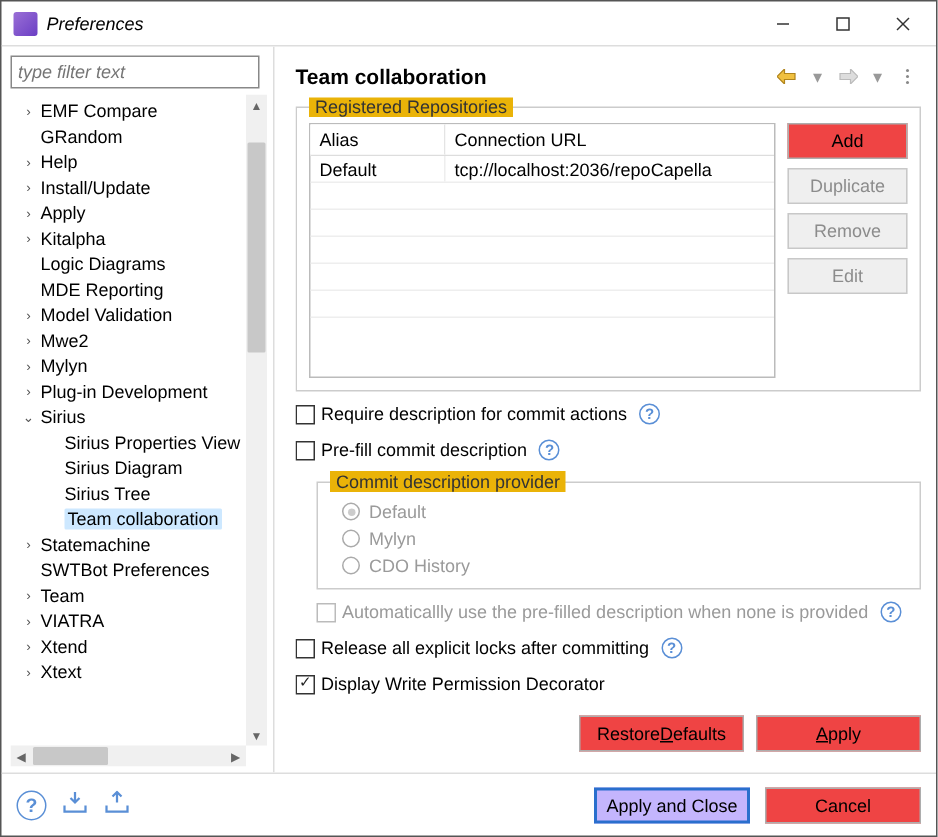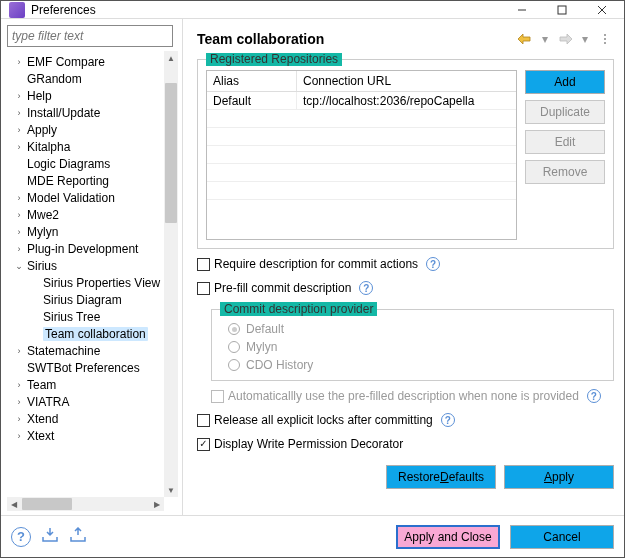--- a/index.html
+++ b/index.html
@@ -1,18 +1,18 @@
 <!DOCTYPE html>
 <html><head>
 <meta charset="utf-8">
 <style>
 * { box-sizing: border-box; font-family: "Segoe UI", Tahoma, sans-serif; font-size: 12px; }
 body { margin: 0; background: #fff; width: 625px; height: 558px; border: 1px solid #555; display: flex; flex-direction: column; overflow: hidden; }
 
-.titlebar { height: 18px; display: flex; align-items: center; padding: 0 2px 0 8px; border-bottom: 1px solid #ddd; }
+.titlebar { height: 30px; display: flex; align-items: center; padding: 0 2px 0 8px; border-bottom: 1px solid #ddd; font-style: italic; }
 .titlebar-icon { width: 16px; height: 16px; background: linear-gradient(135deg, #9a6fd6, #6b3fc4); border-radius: 2px; margin-right: 6px; }
 .titlebar-text { flex: 1; }
 .titlebar-btns { display: flex; }
 .titlebar-btn { width: 40px; height: 28px; display: flex; align-items: center; justify-content: center; color: #333; }
 .titlebar-btn svg { width: 10px; height: 10px; }
 
 .body-split { flex: 1; display: flex; overflow: hidden; }
 
 .left-pane { width: 182px; display: flex; flex-direction: column; border-right: 1px solid #ddd; padding: 6px 4px 4px 6px; }
 .filter-input { width: 166px; height: 22px; border: 1px solid #888; padding: 2px 4px; font-style: italic; color: #8b5cf6; outline: none; }
@@ -32,35 +32,35 @@
 
 .right-pane { flex: 1; display: flex; flex-direction: column; padding: 6px 10px 6px 14px; overflow: hidden; }
 .right-head { display: flex; align-items: center; height: 28px; }
 .right-title { font-weight: 600; font-size: 14px; flex: 1; }
 .nav-ico { width: 18px; height: 18px; display: flex; align-items: center; justify-content: center; margin-left: 2px; color: #999; }
 .nav-ico.back { color: #d9a62e; }
 
 .content { flex: 1; display: flex; flex-direction: column; gap: 6px; overflow: hidden; }
 
 .fieldset { border: 1px solid #ccc; padding: 10px 8px 8px 8px; position: relative; margin-top: 6px; }
-.fieldset > .legend { position: absolute; top: -8px; left: 8px; background: #14b8a6; padding: 0 4px; color: #333; text-align: center; }
+.fieldset > .legend { position: absolute; top: -8px; left: 8px; background: #eab308; padding: 0 4px; color: #333; text-align: center; }
 
 .repo-area { display: flex; gap: 8px; }
 .repo-table { flex: 1; border: 1px solid #bbb; height: 170px; background: #fff; }
 .repo-table .hdr { display: flex; background: #fff; border-bottom: 1px solid #ddd; }
 .repo-table .hdr > div { padding: 3px 6px; border-right: 1px solid #e4e4e4; background: #fff; }
 .repo-table .hdr > div:first-child { width: 90px; }
 .repo-table .hdr > div:last-child { flex: 1; border-right: none; }
 .repo-table .row { display: flex; height: 18px; border-bottom: 1px solid #eee; }
 .repo-table .row > div { padding: 2px 6px; border-right: 1px solid #eee; overflow: hidden; }
 .repo-table .row > div:first-child { width: 90px; }
 .repo-table .row > div:last-child { flex: 1; border-right: none; }
 
 .btn-col { display: flex; flex-direction: column; gap: 6px; width: 80px; }
-.btn { height: 24px; border: 1px solid #adadad; background: #0ea5e9; display: flex; align-items: center; justify-content: center; cursor: pointer; }
+.btn { height: 24px; border: 1px solid #adadad; background: #ef4444; display: flex; align-items: center; justify-content: center; cursor: pointer; }
 .btn.dis { color: #8c8c8c; background: #efefef; border-color: #c8c8c8; }
 
 .chk-row { display: flex; align-items: center; gap: 4px; height: 18px; }
 .chk { width: 13px; height: 13px; border: 1px solid #333; background: #fff; display: flex; align-items: center; justify-content: center; }
 .chk.dis { border-color: #bbb; }
 .chk.ck::after { content: "✓"; font-size: 10px; line-height: 10px; color: #222; }
 .help { width: 14px; height: 14px; border: 1px solid #5a8fd6; border-radius: 50%; color: #5a8fd6; display: flex; align-items: center; justify-content: center; font-size: 10px; font-weight: bold; margin-left: 4px; }
 
 .radio-row { display: flex; align-items: center; gap: 6px; height: 18px; padding-left: 8px; }
 .radio { width: 12px; height: 12px; border: 1px solid #aaa; border-radius: 50%; display: flex; align-items: center; justify-content: center; }
@@ -68,21 +68,21 @@
 .radio-row .lbl { color: #9a9a9a; }
 
 .footer-right { display: flex; justify-content: flex-end; gap: 8px; padding: 6px 0 2px 0; }
 .footer-right .btn { width: 110px; }
 
 .bottom-bar { height: 42px; border-top: 1px solid #ddd; display: flex; align-items: center; padding: 0 10px; gap: 10px; }
 .bottom-bar .help-big { width: 20px; height: 20px; border: 1.5px solid #5a8fd6; border-radius: 50%; color: #5a8fd6; display: flex; align-items: center; justify-content: center; font-weight: bold; font-size: 13px; }
 .bottom-bar .io-ico { color: #5a8fd6; }
 .bottom-bar .spacer { flex: 1; }
 .bottom-bar .btn { width: 104px; }
-.bottom-bar .btn.primary { border: 2px solid #2a6fcd; background: #f9a8d4; }
+.bottom-bar .btn.primary { border: 2px solid #2a6fcd; background: #c4b5fd; }
 .underline-key { text-decoration: underline; }
 </style>
 </head>
 <body>
 
 <div class="titlebar">
   <div class="titlebar-icon"></div>
   <div class="titlebar-text">Preferences</div>
   <div class="titlebar-btns">
     <div class="titlebar-btn">
@@ -260,22 +260,22 @@
             </div>
             <div class="row"></div>
               <div class="row"></div>
               <div class="row"></div>
               <div class="row"></div>
               <div class="row"></div>
           </div>
           <div class="btn-col">
             <div class="btn">Add</div>
             <div class="btn dis">Duplicate</div>
+            <div class="btn dis">Remove</div>
             <div class="btn dis">Edit</div>
-            <div class="btn dis">Remove</div>
           </div>
         </div>
       </div>
 
       <div class="chk-row">
         <span class="chk"></span>
         <span>Require description for commit actions</span>
         <span class="help">?</span>
       </div>
       <div class="chk-row">

